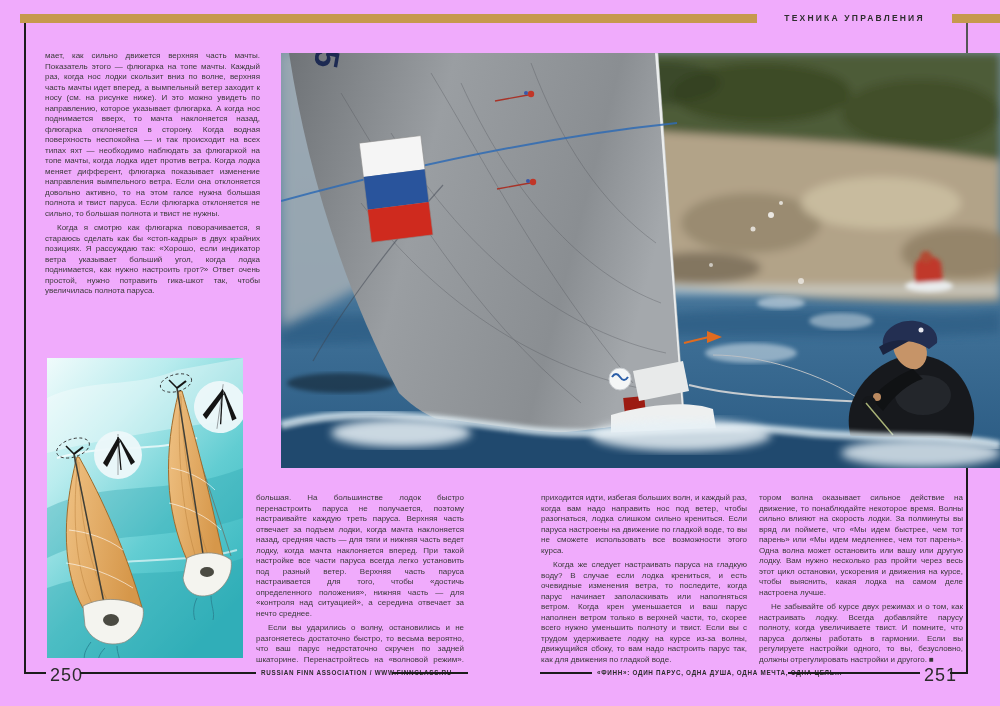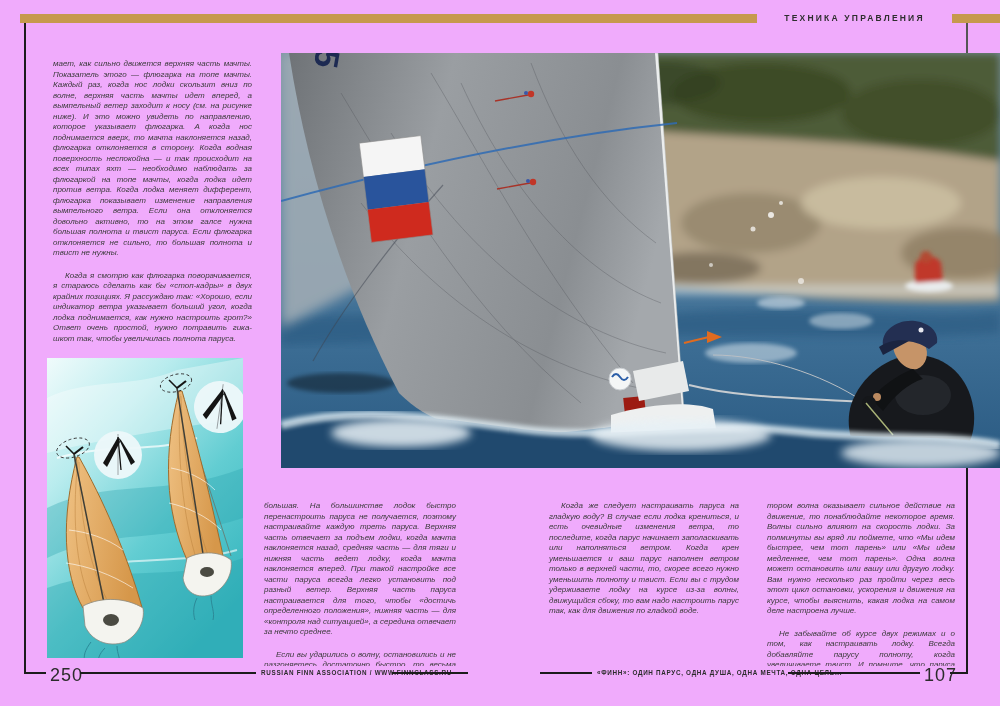--- a/index.html
+++ b/index.html
@@ -18,21 +18,21 @@
   .rule.border-right{left:966px;top:468px;width:2px;height:206px;}
   .rule.f{top:672px;height:2px;}
   .fl-a{left:24px;width:22px;} .fl-b{left:80px;width:176px;} .fl-c{left:392px;width:76px;}
   .fr-a{left:540px;width:52px;} .fr-b{left:788px;width:132px;} .fr-c{left:950px;width:18px;}
   .pagenum{position:absolute;top:665px;font-size:18px;letter-spacing:1px;color:#2b2b2b;}
   .pn-left{left:50px;} .pn-right{left:924px;}
   .footnote{position:absolute;top:669px;font-size:6.3px;font-weight:bold;letter-spacing:.7px;color:#2b2b2b;white-space:nowrap;}
   .fn-left{left:261px;} .fn-right{left:597px;}
   
   .col{position:absolute;font-size:8px;line-height:10.5px;overflow:hidden;}
-  .col p{margin:12px;text-align:justify;font-style:italic;}
+  .col p{margin:4px;text-align:justify;}
   .col p.ind{text-indent:12px;}
   .col1{left:41px;top:47px;width:223px;height:302px;}
   .col2{left:252px;top:489px;width:216px;height:177px;}
   .col3{left:537px;top:489px;width:214px;height:177px;}
   .col4{left:755px;top:489px;width:212px;height:177px;}
   
   .photo{position:absolute;left:281px;top:53px;width:719px;height:415px;}
   .illustration{position:absolute;left:47px;top:358px;width:196px;height:300px;}
   svg{display:block;}
 </style>
@@ -269,32 +269,33 @@
         <line x1="173" y1="31" x2="176" y2="66" stroke="#141414" stroke-width="1.3"></line>
       </g>
     </svg>
   </div>
 
   <div class="col col2">
     <p>большая. На большинстве лодок быстро перенастроить паруса не получается, поэтому настраивайте каждую треть паруса. Верхняя часть отвечает за подъем лодки, когда мачта наклоняется назад, средняя часть — для тяги и нижняя часть ведет лодку, когда мачта наклоняется вперед. При такой настройке все части паруса всегда легко установить под разный ветер. Верхняя часть паруса настраивается для того, чтобы «достичь определенного положения», нижняя часть — для «контроля над ситуацией», а середина отвечает за нечто среднее.</p>
     <p class="ind">Если вы ударились о волну, остановились и не разгоняетесь достаточно быстро, то весьма вероятно, что ваш парус недостаточно скручен по задней шкаторине. Перенастройтесь на «волновой режим». Еще в одном случае вам надо перейти в «волновой режим», когда вам</p>
   </div>
   <div class="col col3">
+    <p>приходится идти, избегая больших волн, и каждый раз, когда вам надо направить нос под ветер, чтобы разогнаться, лодка слишком сильно крениться. Если паруса настроены на движение по гладкой воде, то вы не сможете использовать все возможности этого курса.</p>
     <p class="ind">Когда же следует настраивать паруса на гладкую воду? В случае если лодка крениться, и есть очевидные изменения ветра, то последите, когда парус начинает заполаскивать или наполняться ветром. Когда крен уменьшается и ваш парус наполнен ветром только в верхней части, то, скорее всего нужно уменьшить полноту и твист. Если вы с трудом удерживаете лодку на курсе из-за волны, движущийся сбоку, то вам надо настроить парус так, как для движения по гладкой воде.</p>
   </div>
   <div class="col col4">
     <p>тором волна оказывает сильное действие на движение, то понаблюдайте некоторое время. Волны сильно влияют на скорость лодки. За полминуты вы вряд ли поймете, что «Мы идем быстрее, чем тот парень» или «Мы идем медленнее, чем тот парень». Одна волна может остановить или вашу или другую лодку. Вам нужно несколько раз пройти через весь этот цикл остановки, ускорения и движения на курсе, чтобы выяснить, какая лодка на самом деле настроена лучше.</p>
     <p class="ind">Не забывайте об курсе двух режимах и о том, как настраивать лодку. Всегда добавляйте парусу полноту, когда увеличиваете твист. И помните, что паруса должны работать в гармонии. Если вы регулируете настройки одного, то вы, безусловно, должны отрегулировать настройки и другого. ■</p>
   </div>
 
   <div class="rule f fl-a"></div>
   <div class="pagenum pn-left">250</div>
   <div class="rule f fl-b"></div>
   <div class="footnote fn-left">RUSSIAN FINN ASSOCIATION / WWW.FINNCLASS.RU</div>
   <div class="rule f fl-c"></div>
 
   <div class="rule f fr-a"></div>
   <div class="footnote fn-right">«ФИНН»: ОДИН ПАРУС, ОДНА ДУША, ОДНА МЕЧТА, ОДНА ЦЕЛЬ...</div>
   <div class="rule f fr-b"></div>
-  <div class="pagenum pn-right">107</div>
+  <div class="pagenum pn-right">251</div>
   <div class="rule f fr-c"></div>
 
 </div>
 
 </body></html>

